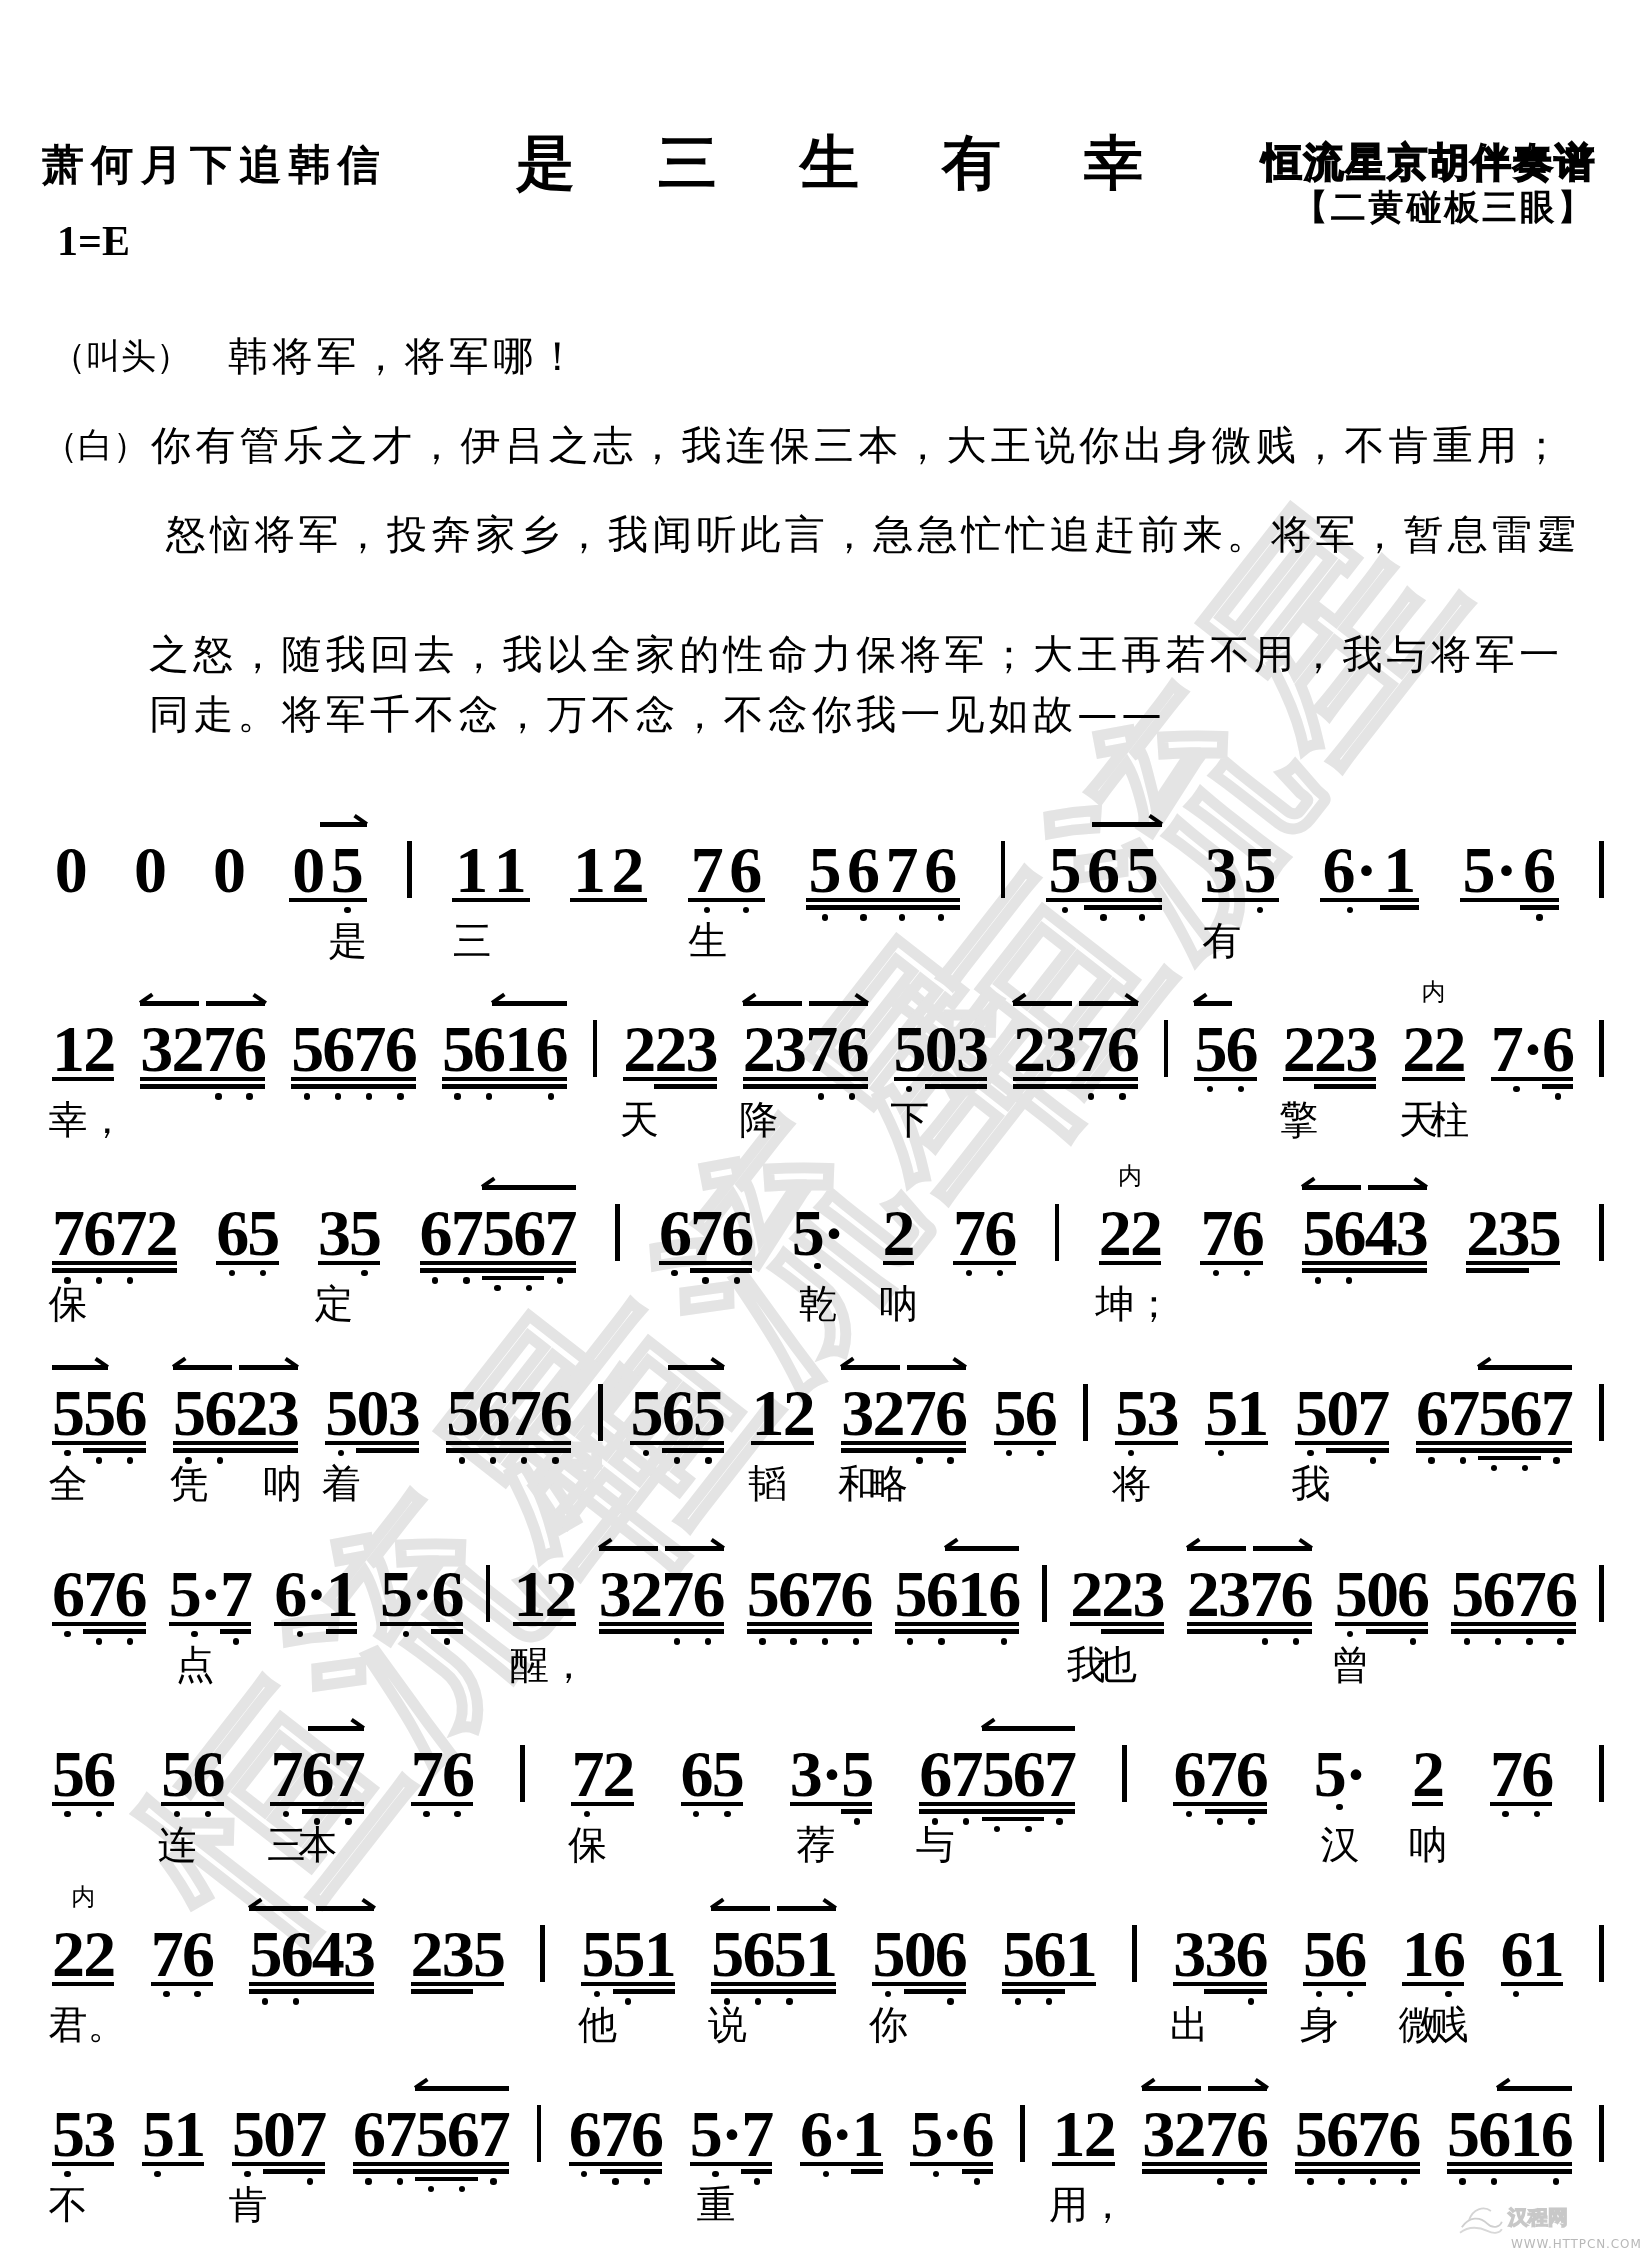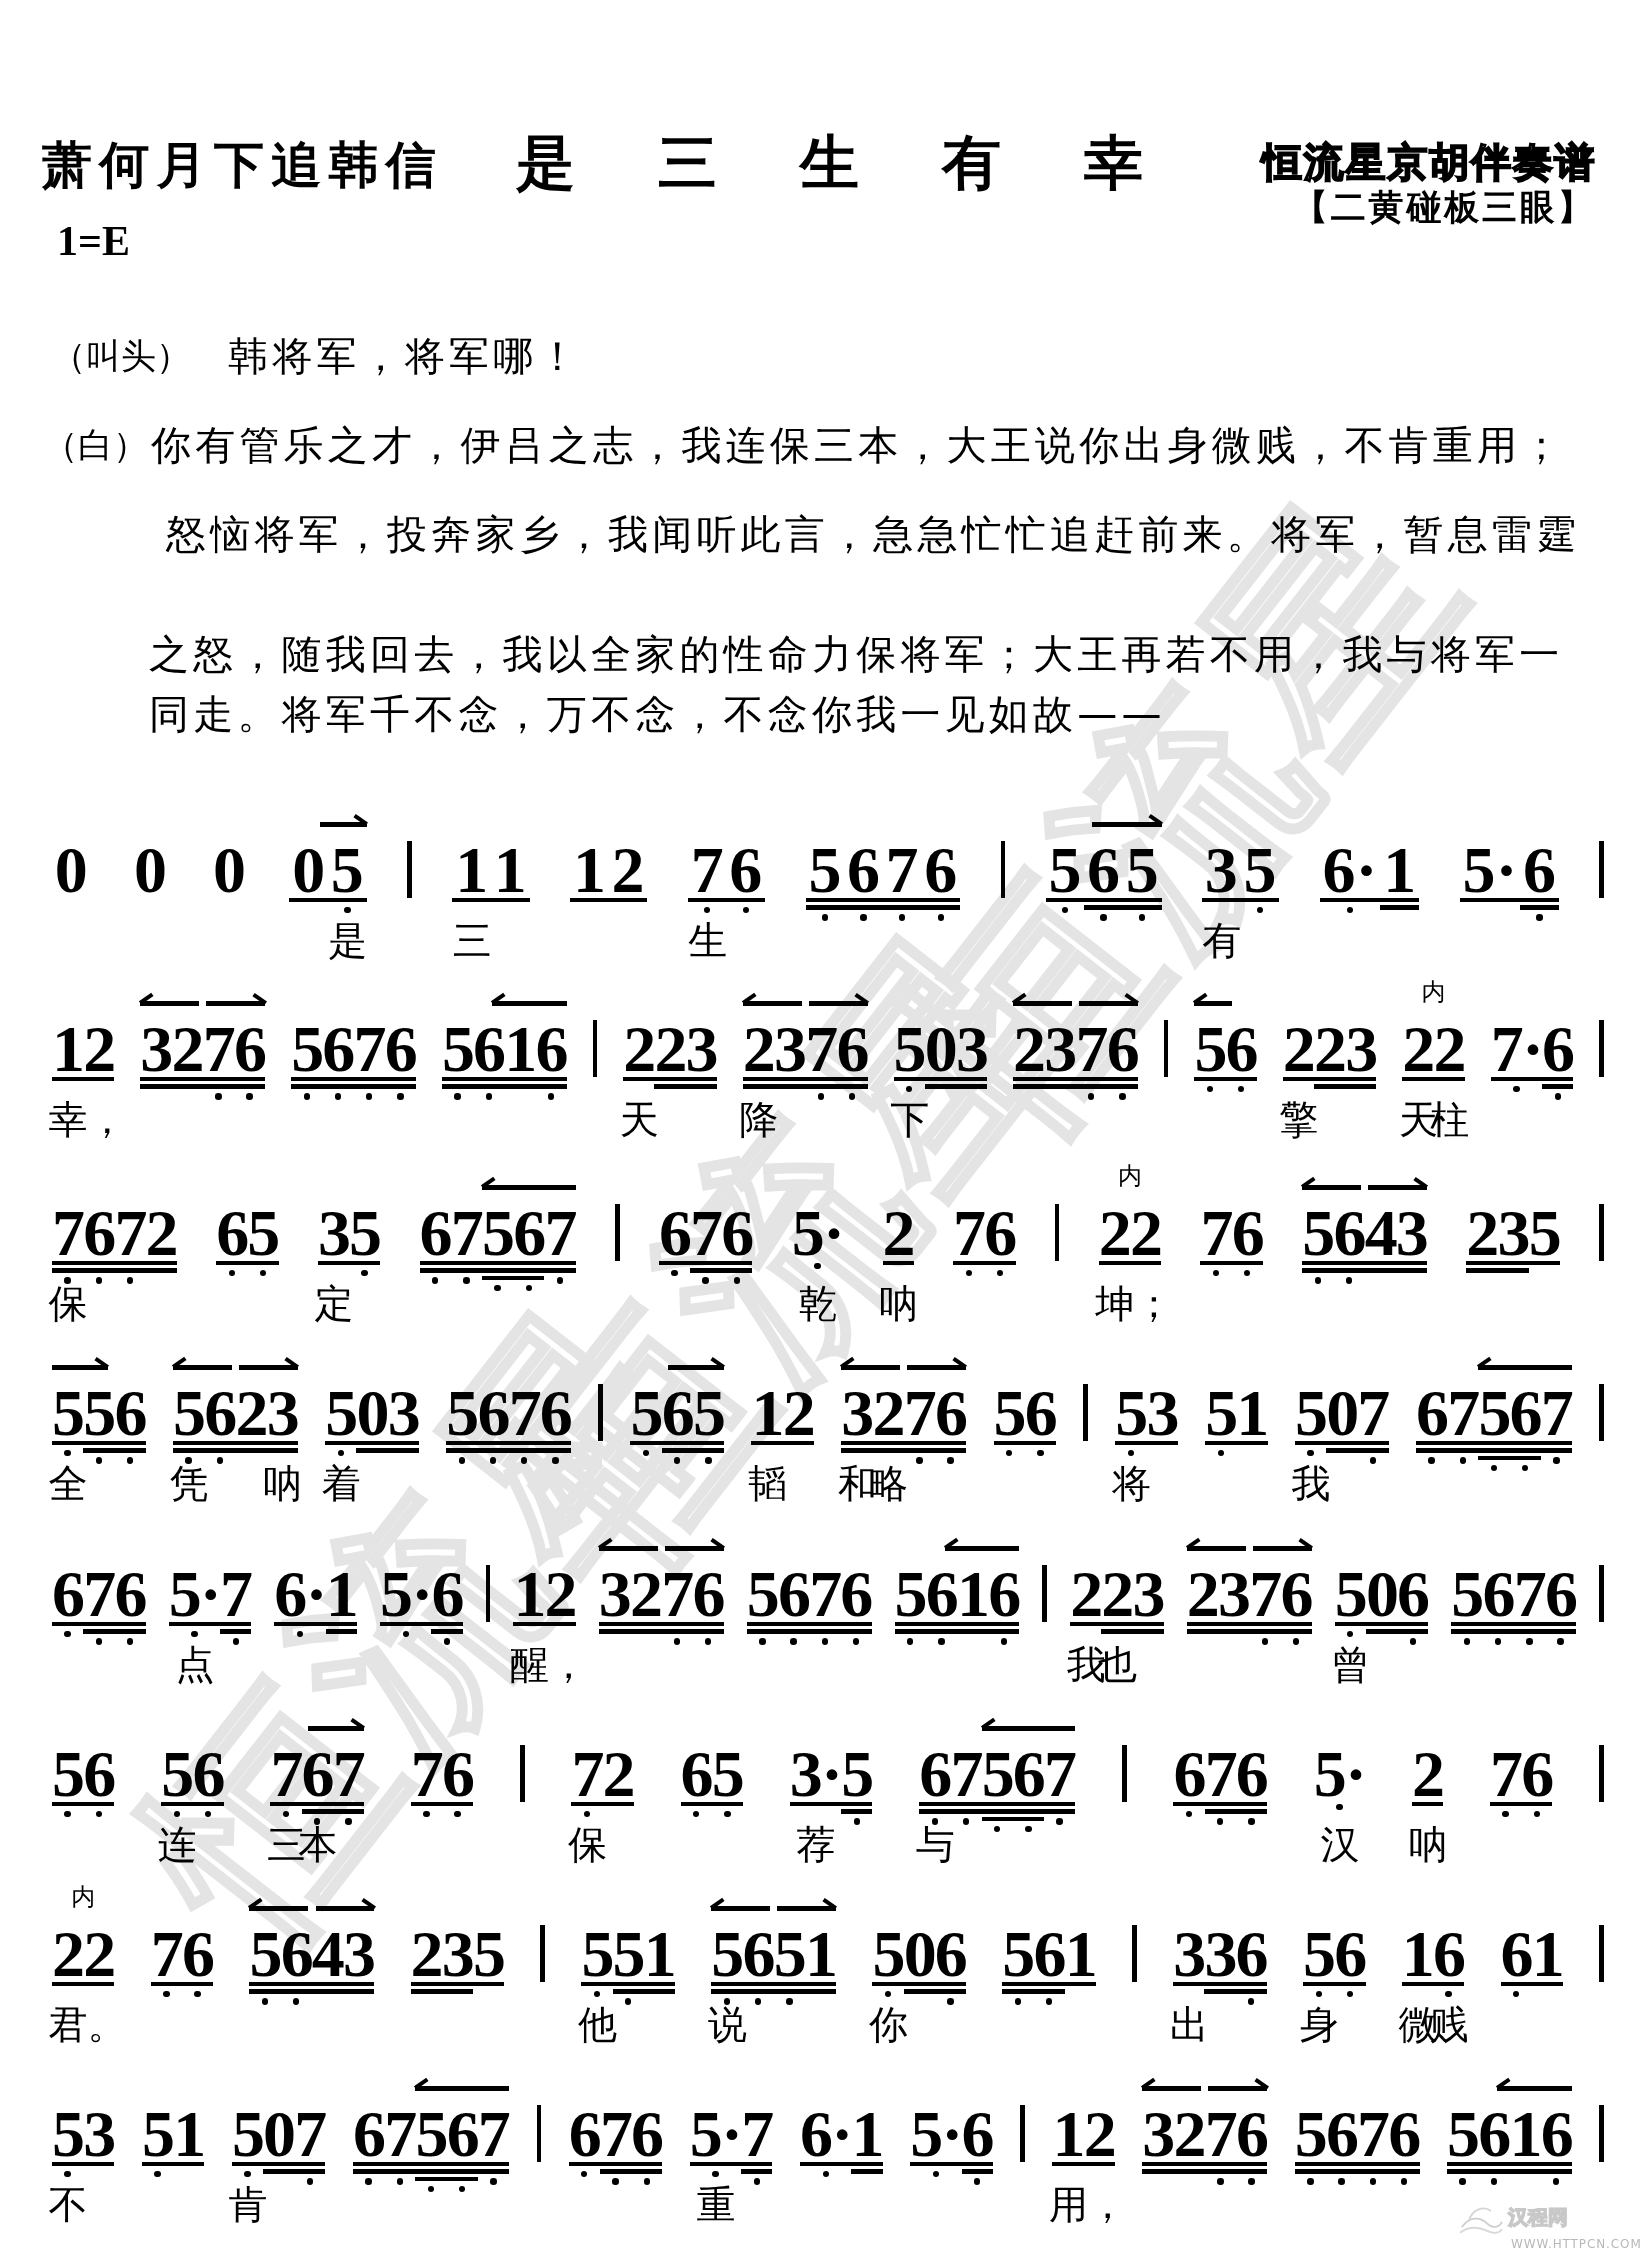--- a/index.html
+++ b/index.html
@@ -13,21 +13,21 @@
   .wm {
     position: absolute; font-size: 230px; line-height: 230px; font-weight: bold;
     color: transparent; -webkit-text-stroke: 3.7px #e4e4e4; white-space: nowrap;
     transform: rotate(-52deg); z-index: 0; letter-spacing: 9.2px;
   }
   .wm1 { left: 826px; top: 698px; }
   .wm2 { left: 432px; top: 1130px; }
   .wm3 { left: 64px; top: 1506px; }
 
   
-  .opera { left: 42px; top: 145px; font-size: 50px; line-height: 40px; font-weight: bold; letter-spacing: 7.3px; }
+  .opera { left: 42px; top: 145px; font-size: 42px; line-height: 40px; font-weight: bold; letter-spacing: 7.3px; }
   .title { left: 516px; top: 132px; font-size: 59px; line-height: 61px; font-weight: bold; letter-spacing: 83px; font-family: "DejaVu Serif", serif; }
   .pub { left: 1262px; top: 140px; font-size: 40px; line-height: 44px; font-weight: bold; letter-spacing: 1.8px; color: #fff; text-align: center; -webkit-text-stroke: 1.8px #000; }
   .banq { left: 1293px; top: 188px; font-size: 35px; line-height: 39px; font-weight: bold; letter-spacing: 2.8px; }
   .key { left: 57px; top: 219px; font-family: "Liberation Serif", serif; font-weight: bold; font-size: 42px; line-height: 44px; }
 
   
   .tag { font-size: 35px; line-height: 44px; }
   .sp  { font-size: 40px; line-height: 44px; letter-spacing: 4.2px; z-index: 1; }
   .t0 { left: 51px;  top: 334px; }
   .s0 { left: 228px; top: 334px; text-align: center; }

